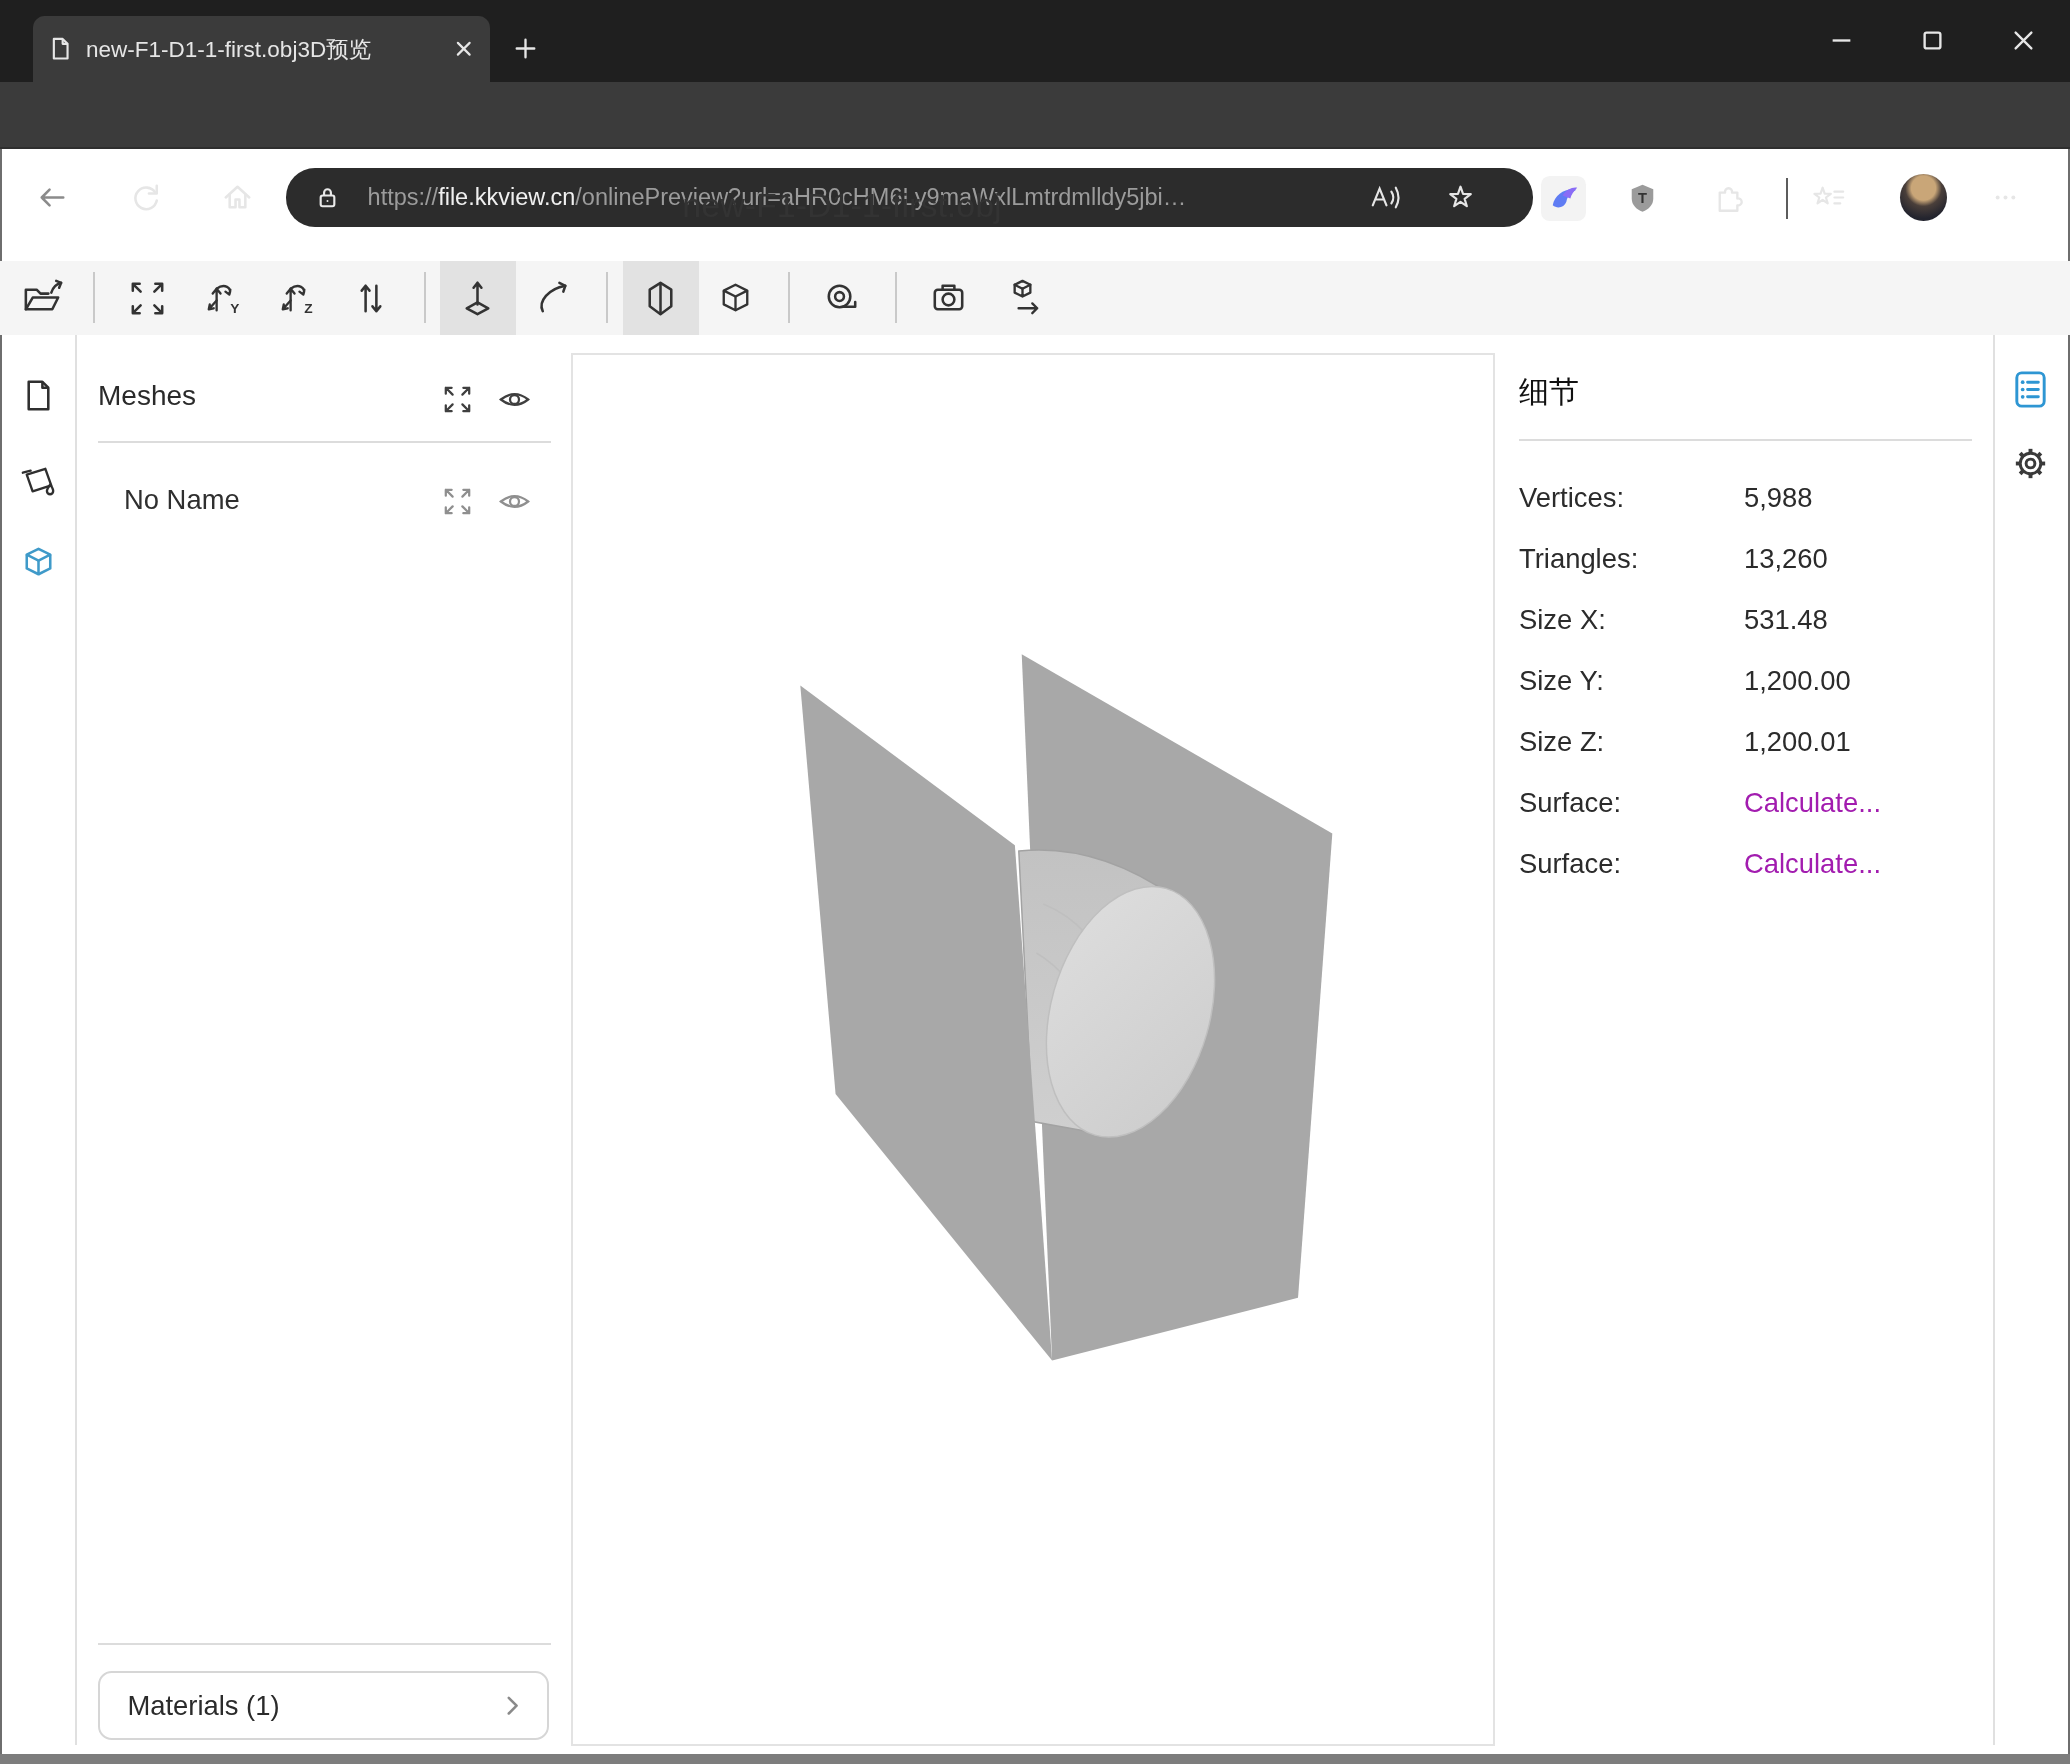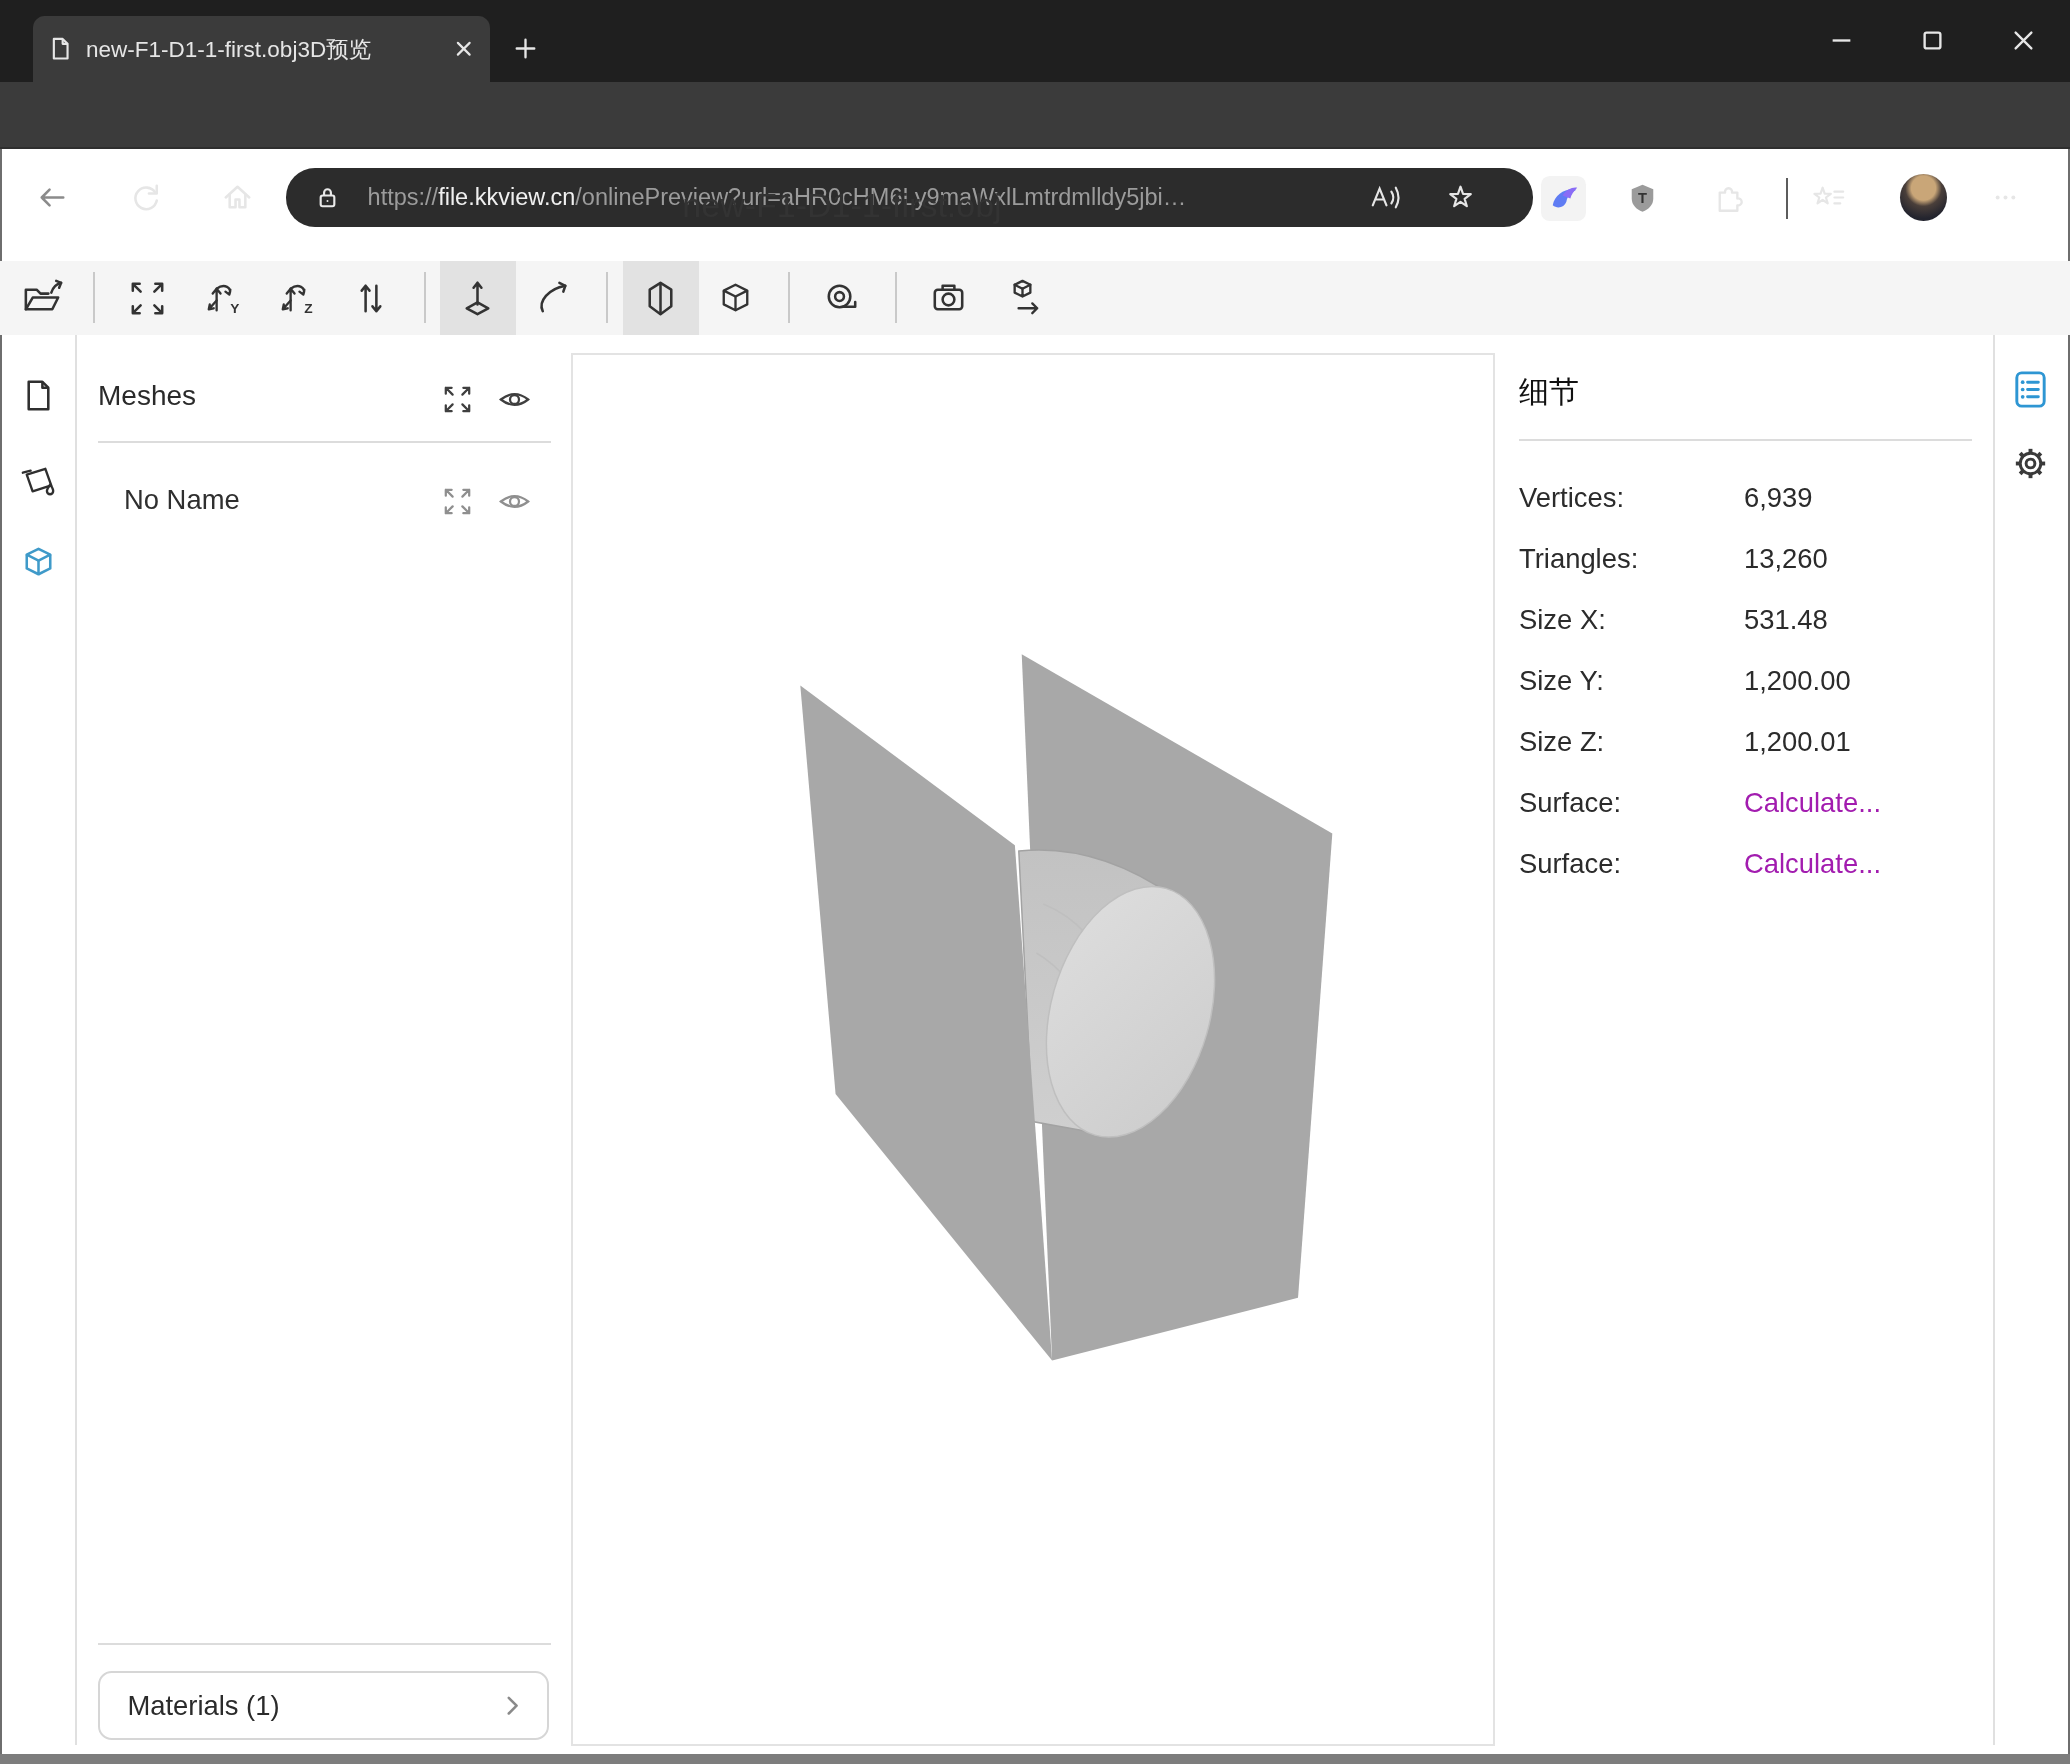--- a/index.html
+++ b/index.html
@@ -336,21 +336,21 @@
     <polygon points="232,337 451,500 489,1026 268,754" fill="#a8a8a8"></polygon>
   </svg>
 </div>
 
 <div class="abs details-title" style="left:1519px;top:372px">细节</div>
 <div class="abs hline" style="left:1519px;top:439px;width:453px"></div>
 
 <div class="abs" style="left:1519px;top:467px;width:461px">
   <div class="drow">
     <span class="lbl">Vertices:</span>
-    <span class="val">6,939</span>
+    <span class="val">5,988</span>
   </div>
   <div class="drow">
     <span class="lbl">Triangles:</span>
     <span class="val">13,260</span>
   </div>
   <div class="drow">
     <span class="lbl">Size X:</span>
     <span class="val">531.48</span>
   </div>
   <div class="drow">

